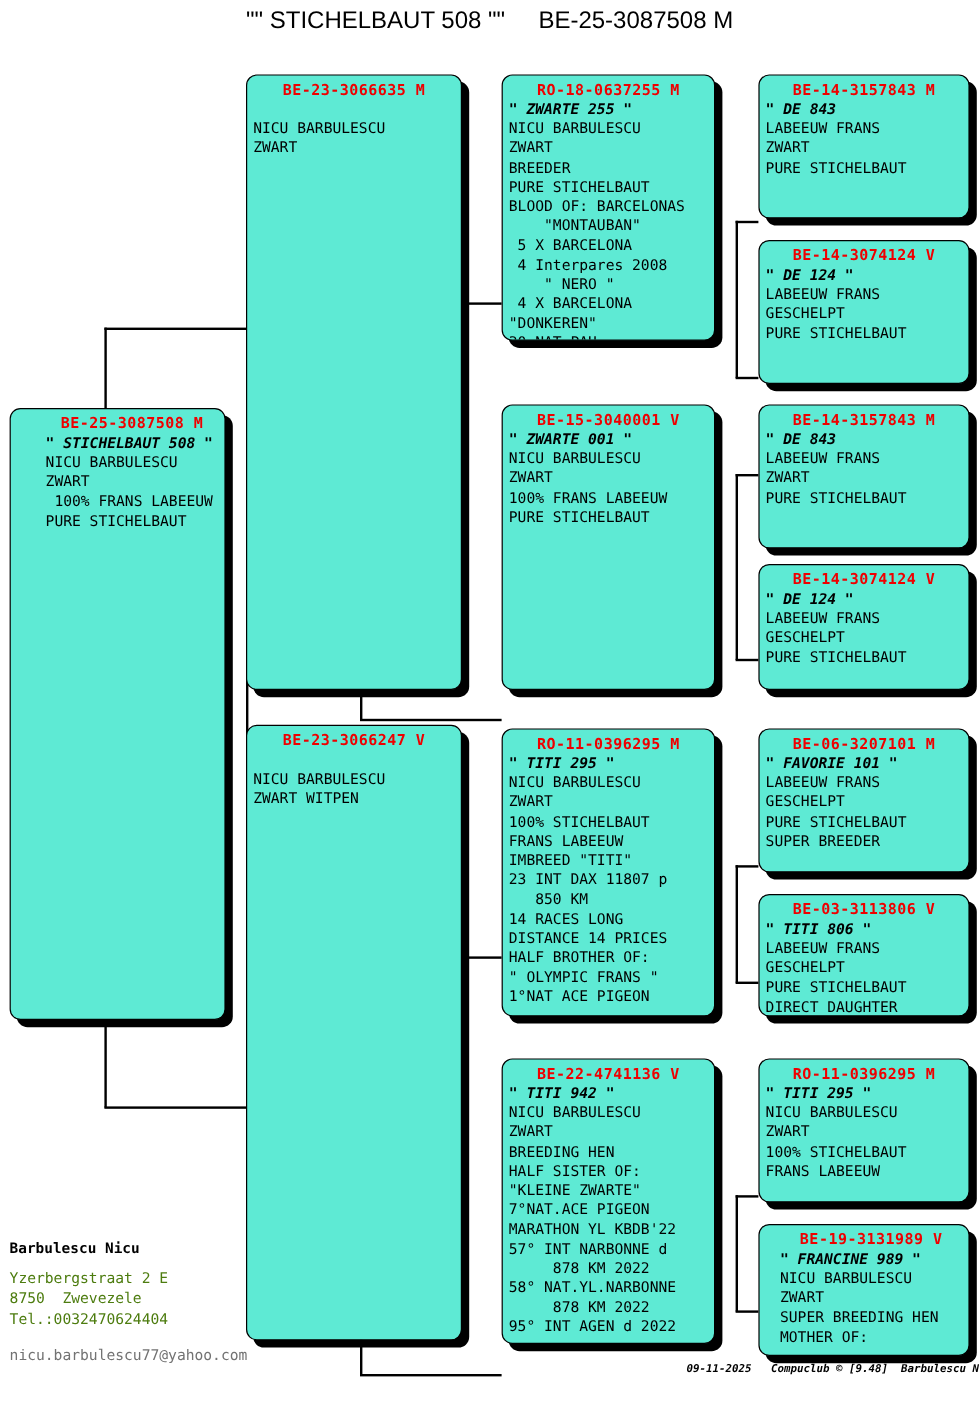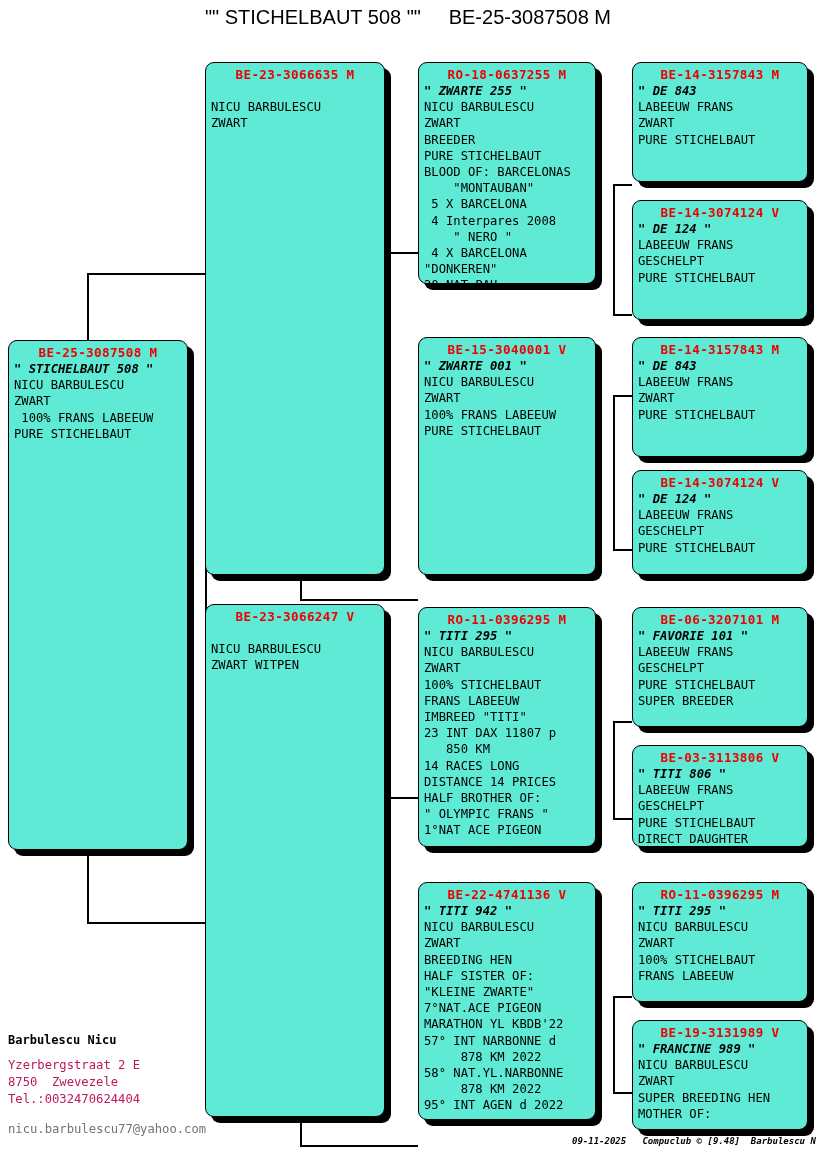--- a/index.html
+++ b/index.html
@@ -40,21 +40,21 @@
   .lnh{height:1.5px;}
   .lnv{width:1.5px;}
 
   
   .owner-name{
     position:absolute;left:8px;top:1033px;
     font-size:12px;font-weight:bold;color:#000;white-space:pre;
   }
   .owner-addr{
     position:absolute;left:8px;top:1057px;
-    font-size:12.2px;line-height:17px;color:#be185d;white-space:pre;
+    font-size:12.2px;line-height:17px;color:#4d7c0f;white-space:pre;
   }
   .owner-mail{
     position:absolute;left:8px;top:1122px;
     font-size:12.2px;color:#737373;white-space:pre;
   }
   .credit{
     position:absolute;left:572px;top:1136px;
     font-size:9px;font-weight:bold;font-style:italic;color:#000;white-space:pre;
   }
 </style>
@@ -88,21 +88,21 @@
   <div class="ln lnh" style="left:613px; top:549px; width:19px;"></div>
 
   <div class="ln lnv" style="left:613px; top:721px; height:98px;"></div>
   <div class="ln lnh" style="left:613px; top:721px; width:19px;"></div>
   <div class="ln lnh" style="left:613px; top:818px; width:19px;"></div>
 
   <div class="ln lnv" style="left:613px; top:996px; height:97px;"></div>
   <div class="ln lnh" style="left:613px; top:996px; width:19px;"></div>
   <div class="ln lnh" style="left:613px; top:1092px; width:19px;"></div>
 
-  <div class="card" style="left:8px; top:340px; width:180px; height:510px;">
+  <div class="card" style="left:8px; top:340px; width:180px; height:510px;padding-left:24px;">
     <span class="ring">BE-25-3087508 M</span>
     <span class="lines nick">" STICHELBAUT 508 "</span>
     <span class="lines">NICU BARBULESCU
 ZWART
  100% FRANS LABEEUW
 PURE STICHELBAUT</span>
   </div>
 
   <div class="card" style="left:205px; top:62px; width:180px; height:513px;">
     <span class="ring">BE-23-3066635 M</span>
@@ -232,21 +232,21 @@
 
   <div class="card" style="left:632px; top:882px; width:176px; height:120px;">
     <span class="ring">RO-11-0396295 M</span>
     <span class="lines nick">" TITI 295 "</span>
     <span class="lines">NICU BARBULESCU
 ZWART
 100% STICHELBAUT
 FRANS LABEEUW</span>
   </div>
 
-  <div class="card" style="left:632px; top:1020px; width:176px; height:110px;">
+  <div class="card" style="left:632px; top:1020px; width:176px; height:110px;padding-left:12px;">
     <span class="ring">BE-19-3131989 V</span>
     <span class="lines nick">" FRANCINE 989 "</span>
     <span class="lines">NICU BARBULESCU
 ZWART
 SUPER BREEDING HEN
 MOTHER OF:</span>
   </div>
 
   <div class="owner-name">Barbulescu Nicu</div>
   <div class="owner-addr">Yzerbergstraat 2 E

